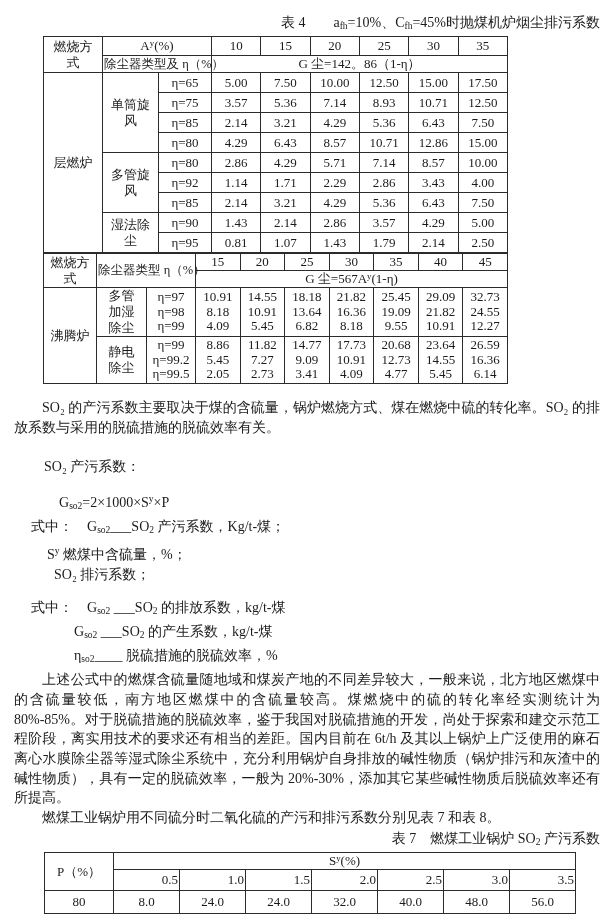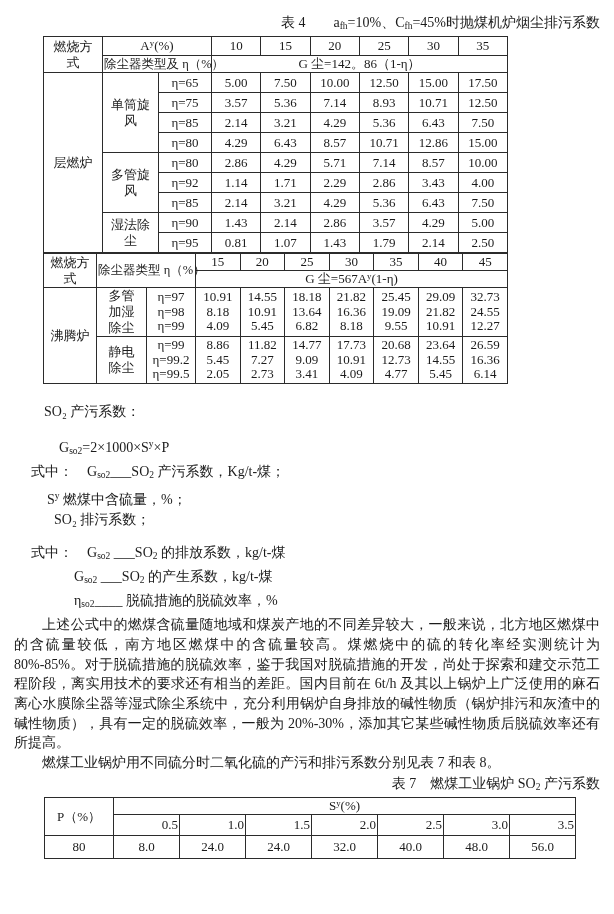--- a/index.html
+++ b/index.html
@@ -268,20 +268,21 @@
         <td class="ml">
           <div>26.59</div>
           <div>16.36</div>
           <div>6.14</div>
         </td>
       </tr>
     </tbody>
   </table>
 
   <div class="sect">
+    <p class="para">SO₂ 的产污系数主要取决于煤的含硫量，锅炉燃烧方式、煤在燃烧中硫的转化率。SO₂ 的排放系数与采用的脱硫措施的脱硫效率有关。</p>
     <div class="line i-so2label">SO₂ 产污系数：</div>
     <div class="line i-formula">G<sub>so2</sub>=2×1000×S<sup>y</sup>×P</div>
     <div class="line i-shizhong">式中：　G<sub>so2</sub>___SO<sub>2</sub> 产污系数，Kg/t-煤；</div>
     <div class="line i-sy">S<sup>y</sup> 燃煤中含硫量，%；</div>
     <div class="line i-so2pai">SO₂ 排污系数；</div>
     <div class="gap"></div>
     <div class="line i-shizhong">式中：　G<sub>so2</sub> ___SO<sub>2</sub> 的排放系数，kg/t-煤</div>
     <div class="line i-def2b">G<sub>so2</sub> ___SO<sub>2</sub> 的产生系数，kg/t-煤</div>
     <div class="line i-def2b">η<sub>so2</sub>____ 脱硫措施的脱硫效率，%</div>
     <p class="para para2">上述公式中的燃煤含硫量随地域和煤炭产地的不同差异较大，一般来说，北方地区燃煤中的含硫量较低，南方地区燃煤中的含硫量较高。煤燃烧中的硫的转化率经实测统计为 80%-85%。对于脱硫措施的脱硫效率，鉴于我国对脱硫措施的开发，尚处于探索和建交示范工程阶段，离实用技术的要求还有相当的差距。国内目前在 6t/h 及其以上锅炉上广泛使用的麻石离心水膜除尘器等湿式除尘系统中，充分利用锅炉自身排放的碱性物质（锅炉排污和灰渣中的碱性物质），具有一定的脱硫效率，一般为 20%-30%，添加其它某些碱性物质后脱硫效率还有所提高。</p>

